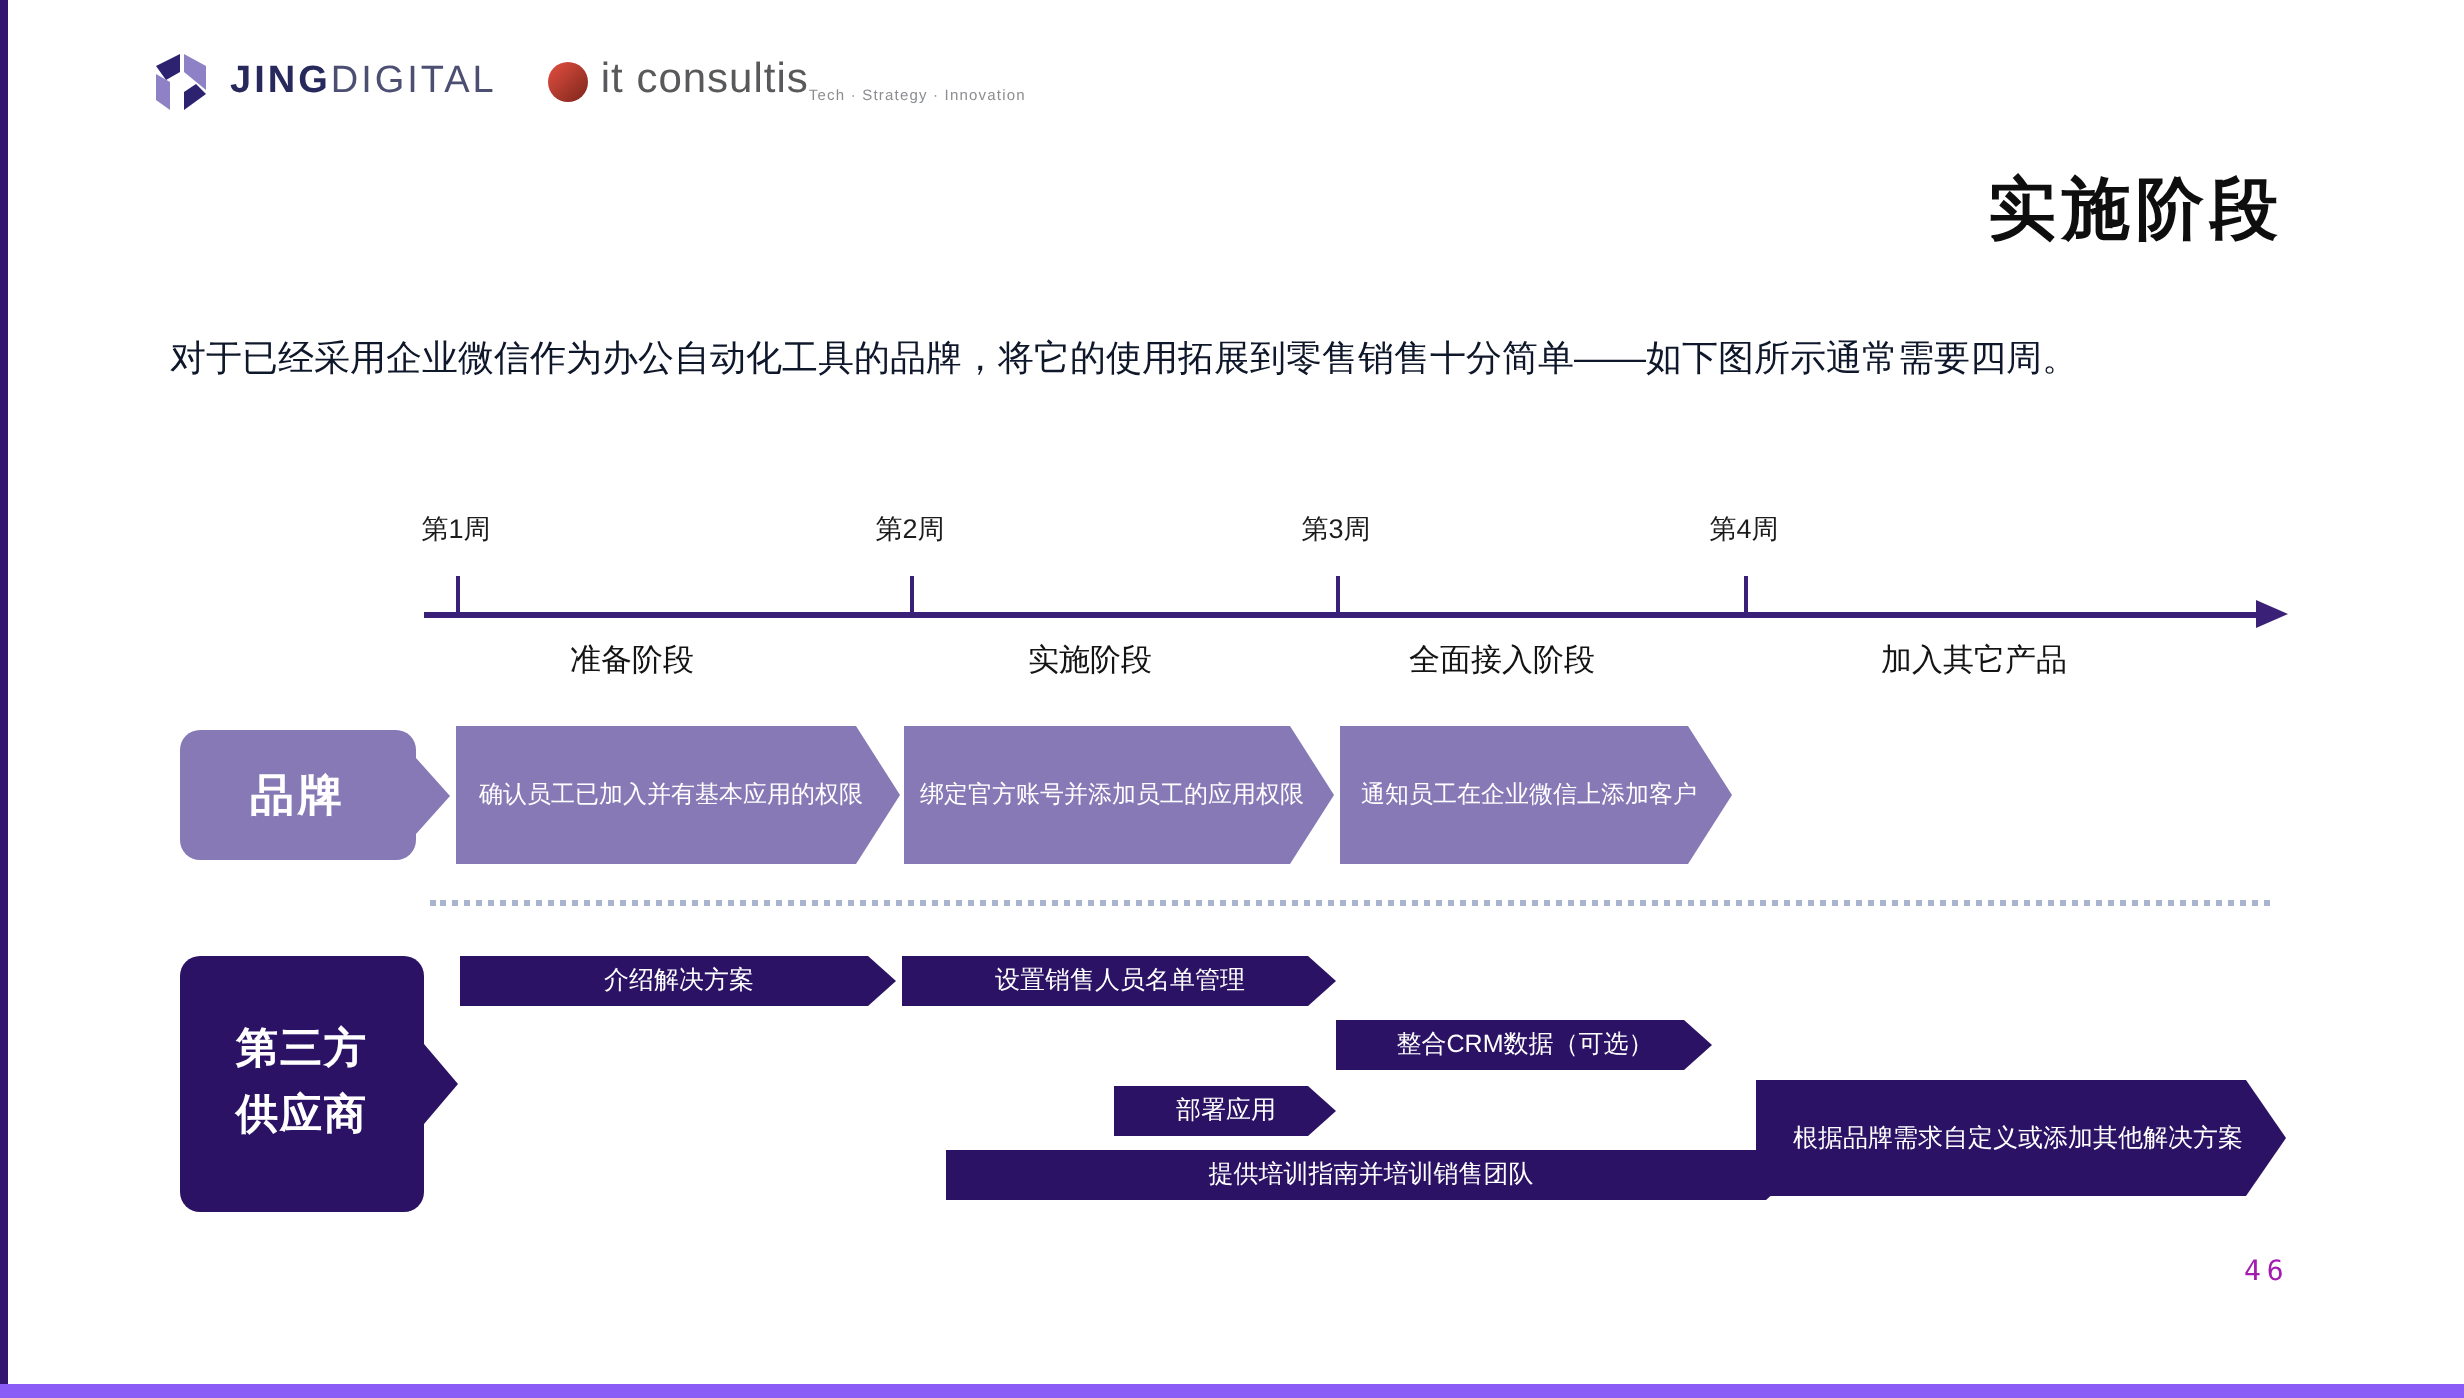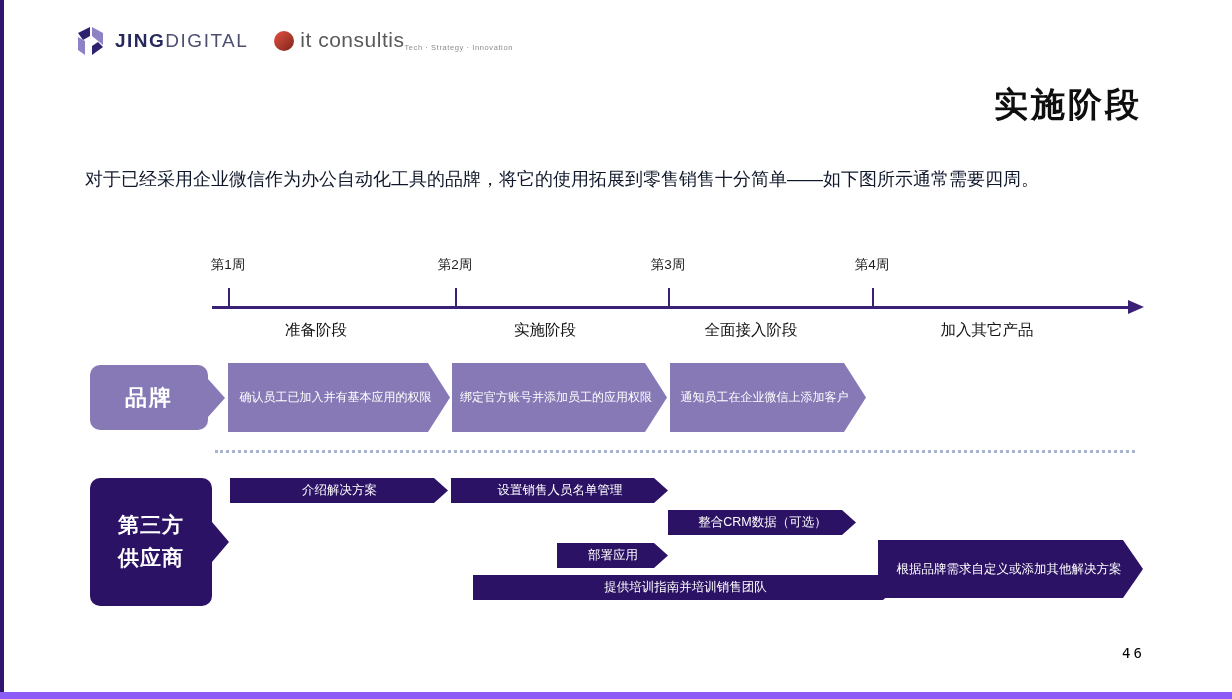--- a/index.html
+++ b/index.html
@@ -64,22 +64,22 @@
   .arrow.vendor { height:25px; background:#2b1264; font-size:12.5px;
     clip-path:polygon(0 0, calc(100% - 14px) 0, 100% 50%, calc(100% - 14px) 100%, 0 100%);
     padding-right:10px; }
   .arrow.vendor.big { height:58px; font-size:12.5px;
     clip-path:polygon(0 0, calc(100% - 20px) 0, 100% 50%, calc(100% - 20px) 100%, 0 100%);
     padding-right:14px; }
 
   .dotted-divider { position:absolute; left:215px; top:450px; width:920px; height:0;
     border-top:3px dotted #a9b4ce; }
 
-  .page-number { position:absolute; left:1122px; top:645px;
-    font-family:"DejaVu Sans Mono",monospace; font-size:14px; color:#000000; letter-spacing:3px; }
+  .page-number { position:absolute; left:1122px; top:628px;
+    font-family:"DejaVu Sans Mono",monospace; font-size:14px; color:#a21caf; letter-spacing:3px; }
 </style>
 </head>
 <body>
 
 <div class="slide">
   <div class="left-edge"></div>
 
   <header class="logos">
     <div class="jing-logo">
       <svg width="34" height="34" viewBox="0 0 34 34">

